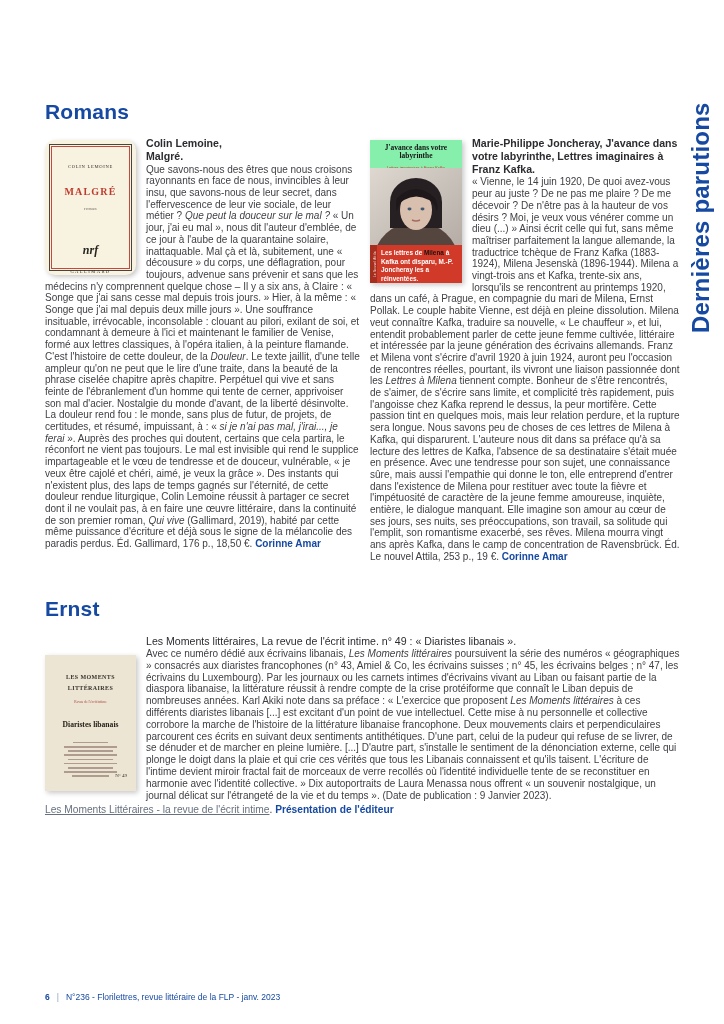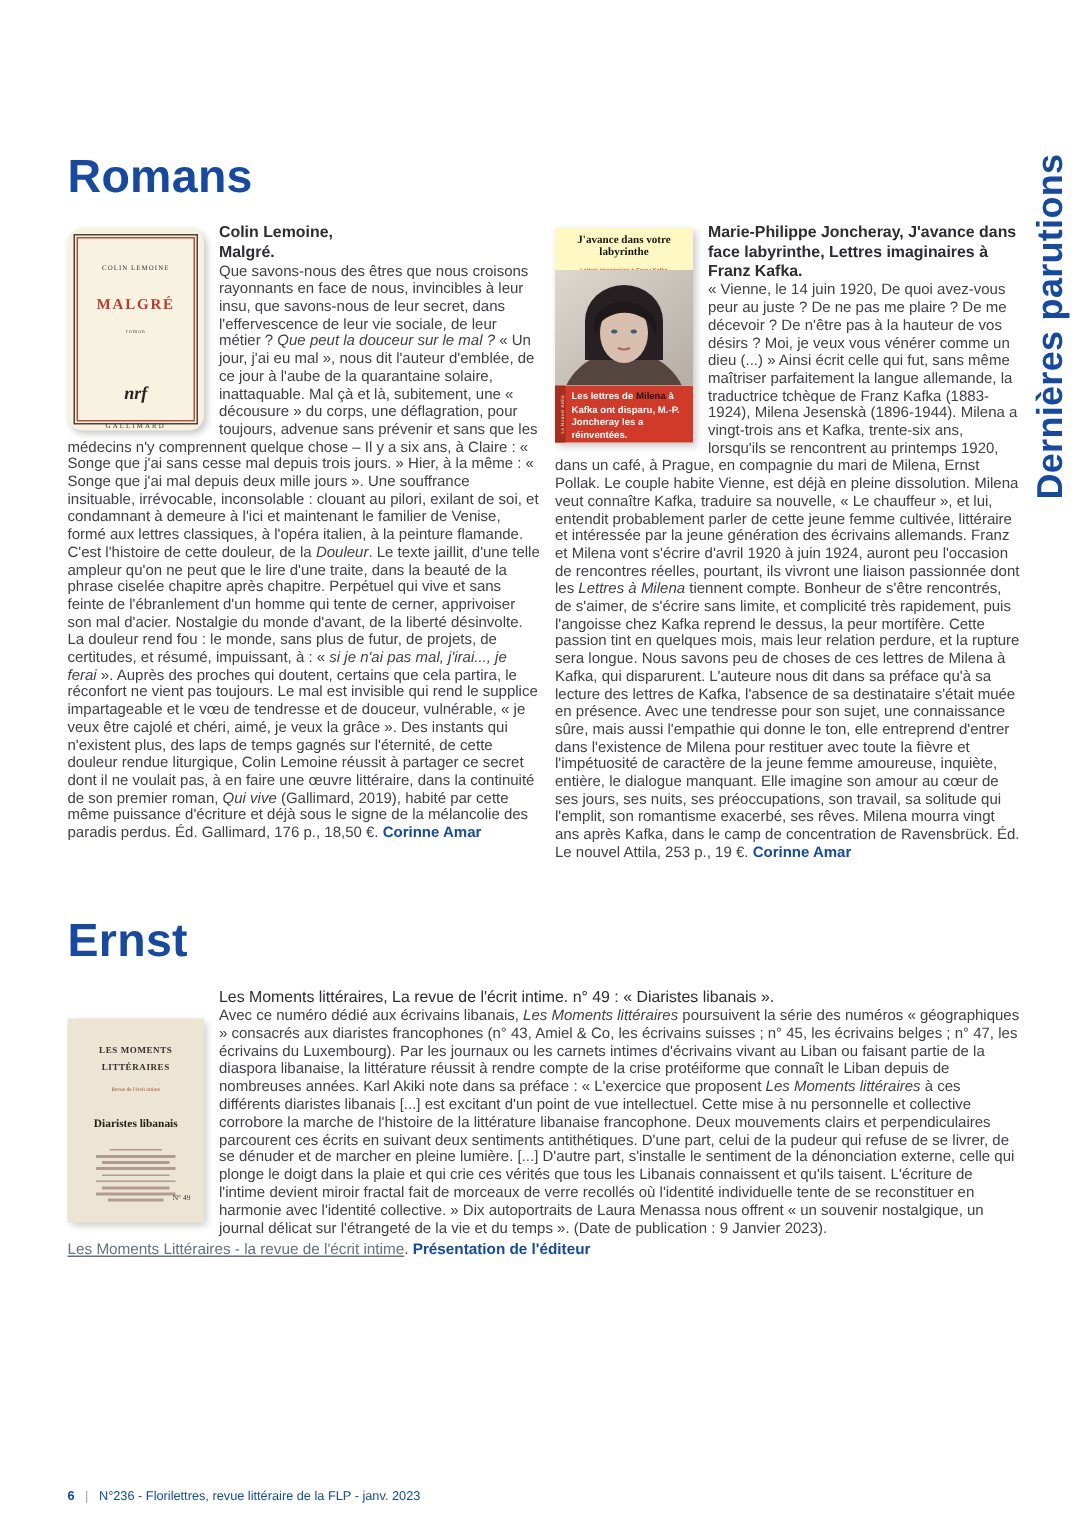--- a/index.html
+++ b/index.html
@@ -11,21 +11,21 @@
     --gall-red:#bf3a2e;
   }
   *{box-sizing:border-box;}
   html,body{margin:0;padding:0;}
   body{
     width:724px;height:1024px;position:relative;background:#ffffff;
     font-family:"Liberation Sans",sans-serif;overflow:hidden;
   }
   .content{position:absolute;left:45px;top:100px;width:636px;}
   h1.section-title{
-    margin:0;font-size:31px;font-weight:bold;color:var(--blue);letter-spacing:0.2px;
+    margin:0;font-size:21px;font-weight:bold;color:var(--blue);letter-spacing:0.2px;
   }
   .columns{display:flex;gap:10px;margin-top:13px;}
   .col{width:315px;color:var(--body);font-size:10px;line-height:11.7px;text-align:left;hyphens:auto;}
   .col.right{width:311px;}
   .rev-head{font-weight:bold;color:var(--headtxt);font-size:10.6px;line-height:12.8px;}
   p.body{margin:1px 0 0 0;}
   .i{font-style:italic;}
   .sig{color:var(--blue);font-weight:bold;}
   .hl{color:#1c1310;}
 
@@ -38,21 +38,21 @@
   .g-f1{position:absolute;inset:4px;border:1px solid #4a443c;}
   .g-f2{position:absolute;inset:6px;border:1px solid #c24a3a;}
   .g-in{position:absolute;inset:8px;display:flex;flex-direction:column;align-items:center;}
   .g-author{font-size:4.6px;letter-spacing:0.7px;color:#33302a;margin-top:13px;}
   .g-title{font-size:10px;font-weight:bold;color:var(--gall-red);letter-spacing:1.2px;margin-top:13px;}
   .g-genre{font-size:4px;color:#5a554c;margin-top:6px;letter-spacing:0.6px;}
   .g-logo{font-size:12px;font-style:italic;font-weight:bold;margin-top:30px;color:#27241f;}
   .g-pub{font-size:4.6px;letter-spacing:1.4px;margin-top:9px;color:#33302a;}
 
   
-  .kafka{width:92px;height:143px;margin:3px 10px 4px 0;background:#fef9c3;position:relative;}
+  .kafka{width:92px;height:143px;margin:3px 10px 4px 0;background:#86efac;position:relative;}
   .k-top{height:28px;text-align:center;padding-top:4px;}
   .k-title{font-family:"Liberation Serif",serif;font-weight:bold;font-size:7.4px;color:#141414;line-height:8px;}
   .k-sub{font-size:3.9px;color:#c33527;margin-top:1.5px;}
   .k-photo{height:77px;overflow:hidden;position:relative;background:#cfc8c1;}
   .k-band{height:38px;background:var(--cover-red);display:flex;}
   .k-spine{width:7px;background:var(--cover-red-dark);color:#f6dcd2;font-size:3px;
     writing-mode:vertical-rl;transform:rotate(180deg);text-align:center;letter-spacing:0.3px;}
   .k-bandtext{flex:1;color:#ffffff;font-weight:bold;font-size:6.4px;line-height:1.35;padding:4px 3px 0 4px;margin:0;text-align:left;}
 
   
@@ -146,21 +146,21 @@
               <path d="M42 52 q4 2 8 0" stroke="#a56a5e" stroke-width="1.4" fill="none"></path>
             </svg>
           </div>
           <div class="k-band">
             <div class="k-spine">Le Nouvel Attila</div>
             <p class="k-bandtext"><span>Les lettres de </span><span class="hl">Milena</span><span> à Kafka ont disparu, M.-P. Joncheray les a réinventées.</span></p>
           </div>
         </div>
         <div class="rev-head">
           <span>Marie-Philippe Joncheray,</span>
-          <span>J'avance dans face labyrinthe, Lettres imaginaires à Franz Kafka.</span>
+          <span>J'avance dans votre labyrinthe, Lettres imaginaires à Franz Kafka.</span>
         </div>
         <p class="body"><span>« Vienne, le 14 juin 1920, De quoi avez-vous peur au juste ? De ne pas me plaire ? De me décevoir ? De n'être pas à la hauteur de vos désirs ? Moi, je veux vous vénérer comme un dieu (...) » Ainsi écrit celle qui fut, sans même maîtriser parfaitement la langue allemande, la traductrice tchèque de Franz Kafka (1883-1924), Milena Jesenskà (1896-1944). Milena a vingt-trois ans et Kafka, trente-six ans, lorsqu'ils se rencontrent au printemps 1920, dans un café, à Prague, en compagnie du mari de Milena, Ernst Pollak. Le couple habite Vienne, est déjà en pleine dissolution. Milena veut connaître Kafka, traduire sa nouvelle, « Le chauffeur », et lui, entendit probablement parler de cette jeune femme cultivée, littéraire et intéressée par la jeune génération des écrivains allemands. Franz et Milena vont s'écrire d'avril 1920 à juin 1924, auront peu l'occasion de rencontres réelles, pourtant, ils vivront une liaison passionnée dont les </span><span class="i">Lettres à Milena</span><span> tiennent compte. Bonheur de s'être rencontrés, de s'aimer, de s'écrire sans limite, et complicité très rapidement, puis l'angoisse chez Kafka reprend le dessus, la peur mortifère. Cette passion tint en quelques mois, mais leur relation perdure, et la rupture sera longue. Nous savons peu de choses de ces lettres de Milena à Kafka, qui disparurent. L'auteure nous dit dans sa préface qu'à sa lecture des lettres de Kafka, l'absence de sa destinataire s'était muée en présence. Avec une tendresse pour son sujet, une connaissance sûre, mais aussi l'empathie qui donne le ton, elle entreprend d'entrer dans l'existence de Milena pour restituer avec toute la fièvre et l'impétuosité de caractère de la jeune femme amoureuse, inquiète, entière, le dialogue manquant. Elle imagine son amour au cœur de ses jours, ses nuits, ses préoccupations, son travail, sa solitude qui l'emplit, son romantisme exacerbé, ses rêves. Milena mourra vingt ans après Kafka, dans le camp de concentration de Ravensbrück. Éd. Le nouvel Attila, 253 p., 19 €. </span><span class="sig">Corinne Amar</span></p>
       </div>
     </div>
 
     <div class="revues">
       <h1 class="section-title">Ernst</h1>
       <div class="revue-block">
         <div class="cover lml">
           <div class="m-mast">LES MOMENTS LITTÉRAIRES</div>

